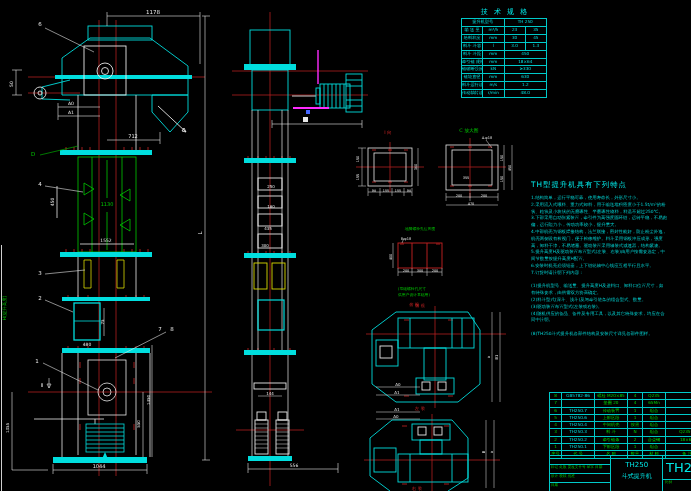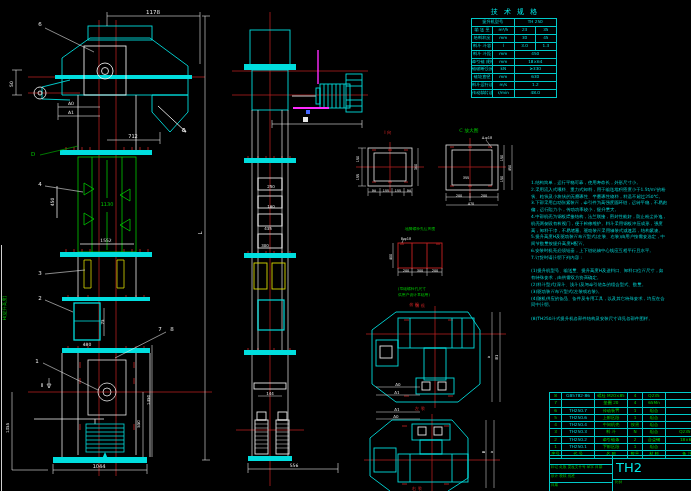--- a/index.html
+++ b/index.html
@@ -3,21 +3,21 @@
 <meta charset="utf-8">
 <style>
   html,body{margin:0;padding:0;background:#000;}
   body{width:691px;height:491px;position:relative;overflow:hidden;
        font-family:"DejaVu Sans",sans-serif;}
   #stage{position:absolute;left:0;top:0;width:691px;height:491px;}
   svg{position:absolute;left:0;top:0;display:block;}
   svg text{font-family:"DejaVu Sans",sans-serif;}
   .panel{position:absolute;}
   
-  #spec{left:461px;top:7px;width:88px;color:#00e0e0;margin-left:10px;}
+  #spec{left:461px;top:7px;width:88px;color:#00e0e0;}
   #spec .ttl{font-size:7px;letter-spacing:2px;text-align:center;color:#00efef;margin-bottom:1px;}
   #spec table{border-collapse:collapse;width:86px;table-layout:fixed;}
   #spec td{border:0.6px solid #00c9c9;font-size:4.2px;line-height:6.9px;height:6.9px;
            padding:0;text-align:center;color:#00e0e0;overflow:hidden;white-space:nowrap;}
   
   #notes{left:531px;top:180px;width:160px;overflow:hidden;}
   #notes .ttl{font-size:7.4px;color:#00efef;letter-spacing:1px;margin-bottom:5px;}
   #notes .nline{height:6.8px;font-size:4.4px;line-height:6.8px;white-space:nowrap;color:#00d4d4;}
   
   #parts{left:549px;top:392px;width:142px;overflow:hidden;}
@@ -357,20 +357,21 @@
     <tr>
       <td>传动轴转速</td>
       <td>r/min</td>
       <td colspan="2">48.0</td>
     </tr>
   </tbody>
       </table>
 </div>
 
 <div id="notes" class="panel">
+  <div class="ttl">TH型提升机具有下列特点</div>
   <div class="nline">1.结构简单，运行平稳可靠，使用寿命长，外形尺寸小。</div>
   <div class="nline">2.采用流入式喂料、重力式卸料，用于输送堆积密度小于1.5t/m³的粉</div>
   <div class="nline">  状、粒状及小块状的无磨琢性、半磨琢性物料，料温不超过250℃。</div>
   <div class="nline">3.下部采用自动张紧装置，牵引件为高强度圆环链，运转平稳，不易跑</div>
   <div class="nline">  偏，运行阻力小，传动功率较小，提升量大。</div>
   <div class="nline">4.中部机壳为钢板焊接结构，法兰联接，密封性能好，防止粉尘外逸，</div>
   <div class="nline">  机壳两侧设有检视门，便于检修维护。料斗采用钢板冲压成形，强度</div>
   <div class="nline">  高，卸料干净，不易堵塞。驱动装置采用轴装式减速器，结构紧凑。</div>
   <div class="nline">5.提升高度H及驱动装置布置型式(左装、右装)由用户按需要选定，中</div>
   <div class="nline">  间节数量按提升高度H配置。</div>
@@ -466,19 +467,23 @@
       </table>
 </div>
 
 <div id="tblock" class="panel">
   <div class="rev">
     <div class="rrow"></div>
     <div class="rrow">标记 处数 更改文件号 签字 日期</div>
     <div class="rrow">设计    校核    批准</div>
     <div class="rrow">日期</div>
   </div>
+  <div class="main">
+    <div class="m1">TH250</div>
+    <div class="m2">斗式提升机</div>
+  </div>
   <div class="side">
     <div class="s1">TH2</div>
     <div class="s2">比例</div>
   </div>
 </div>
 
 </div>
 
 </body></html>

